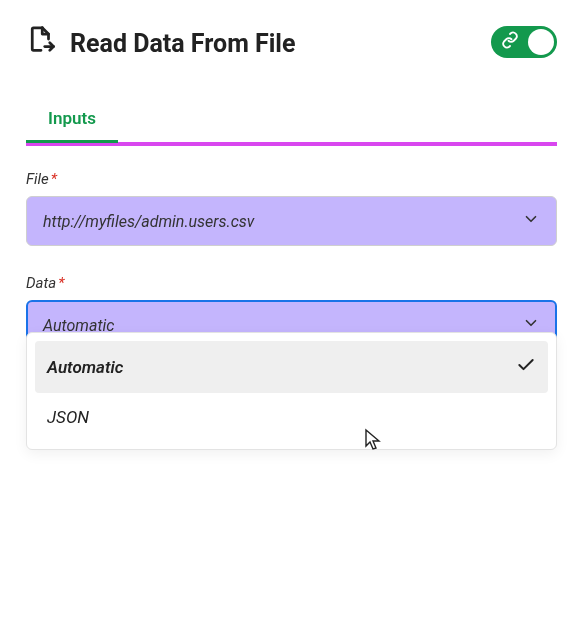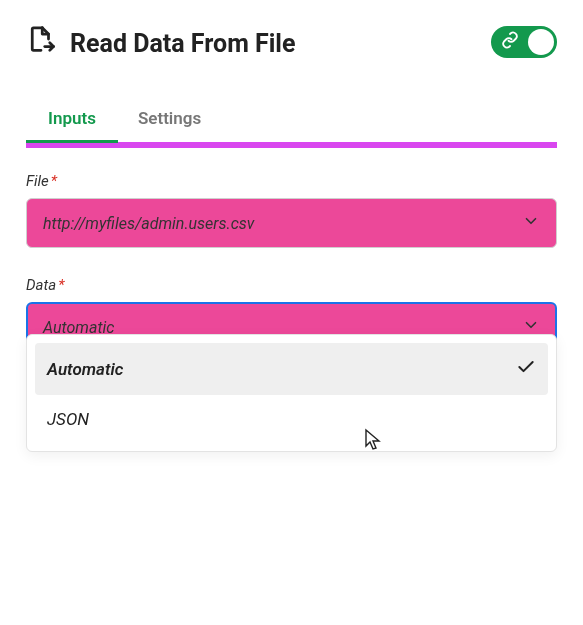--- a/index.html
+++ b/index.html
@@ -43,21 +43,21 @@
     border-radius: 50%;
     background: #fff;
     position: absolute;
     right: 3px;
     top: 3px;
   }
   .tabs {
     display: flex;
     gap: 42px;
     margin-top: 42px;
-    border-bottom: 6px solid #d946ef;
+    border-bottom: 4px solid #d946ef;
     padding-left: 22px;
   }
   .tab {
     font-size: 17px;
     font-weight: 600;
     color: #777;
     padding: 8px 0 14px;
     cursor: pointer;
     position: relative;
   }
@@ -85,21 +85,21 @@
     width: 100%;
     height: 50px;
     border: 1px solid #cfcfcf;
     border-radius: 6px;
     display: flex;
     align-items: center;
     justify-content: space-between;
     padding: 0 16px;
     font-size: 16px;
     color: #333;
-    background: #ec4899;
+    background: #c4b5fd;
     cursor: pointer;
   }
   .select.focused {
     border: 2px solid #1a73e8;
     padding: 0 15px;
   }
   .field-group { margin-bottom: 28px; position: relative; }
   .chevron { flex: 0 0 auto; }
   .dropdown {
     position: absolute;
@@ -156,21 +156,20 @@
         <path d="M10 13a5 5 0 0 0 7 0l3-3a5 5 0 0 0-7-7l-1 1"></path>
         <path d="M14 11a5 5 0 0 0-7 0l-3 3a5 5 0 0 0 7 7l1-1"></path>
       </svg>
     </span>
     <span class="toggle-knob"></span>
   </div>
 </div>
 
 <div class="tabs">
   <div class="tab active">Inputs</div>
-  <div class="tab">Settings</div>
 </div>
 
 <div class="form">
 
   <div class="field-group">
     <label class="field-label">
       <span>File</span><span class="req">*</span>
     </label>
     <div class="select">
       <span>http://myfiles/admin.users.csv</span>

